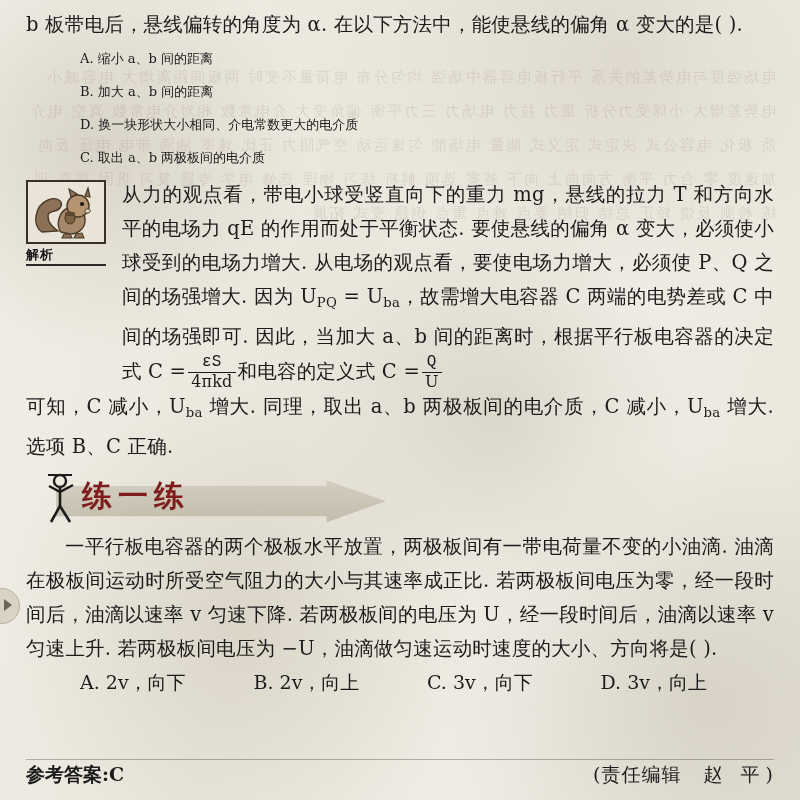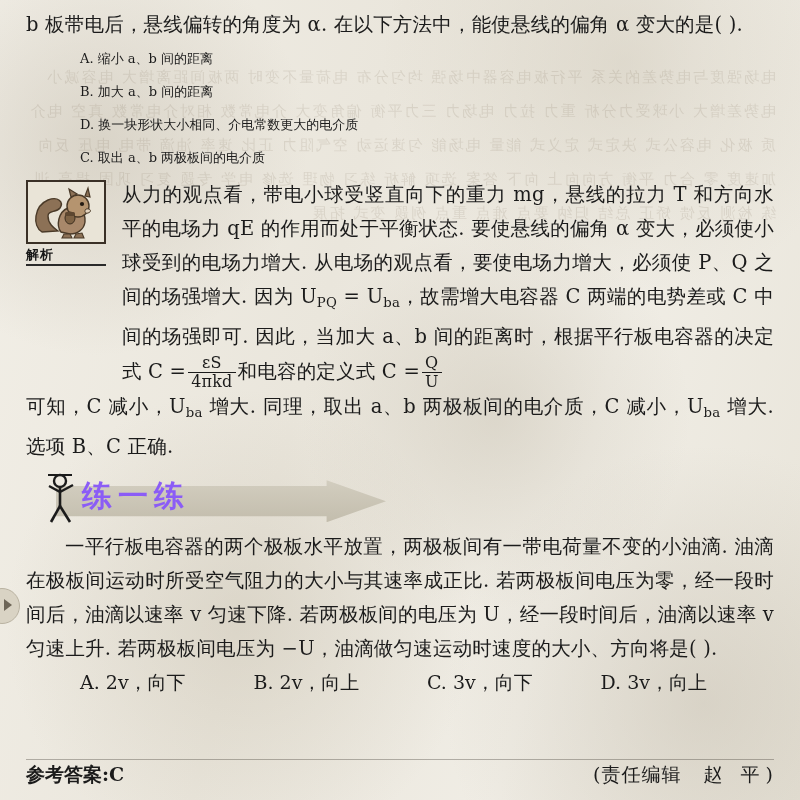--- a/index.html
+++ b/index.html
@@ -109,21 +109,21 @@
 
   
   .frac {
     display: inline-block;
     vertical-align: -0.55em;
     text-align: center;
     font-size: 0.82em;
     line-height: 1.12;
     margin: 0 2px;
   }
-  .frac .num { display: block; padding: 0 3px; }
+  .frac .num { display: block; padding: 0 3px; font-family: Liberation Mono, monospace; }
   .frac .den { display: block; border-top: 1.4px solid #1b1b1b; padding: 0 3px; }
   .sub { font-size: 0.68em; vertical-align: -0.28em; }
 
   
   .practice {
     position: relative;
     margin-top: 10px;
     height: 56px;
   }
   .arrow-band {
@@ -136,21 +136,21 @@
     clip-path: polygon(0 14%, 82% 14%, 82% 0, 100% 50%, 82% 100%, 82% 86%, 0 86%);
     opacity: 0.85;
   }
   .practice-title {
     position: absolute;
     left: 56px;
     top: 2px;
     font-size: 30px;
     font-weight: bold;
     letter-spacing: 6px;
-    color: #8b5cf6;
+    color: #7f1d1d;
     font-family: "DejaVu Serif", "Liberation Serif", serif;
   }
   .runner {
     position: absolute;
     left: 20px;
     top: -2px;
     width: 34px;
     height: 56px;
   }
 

